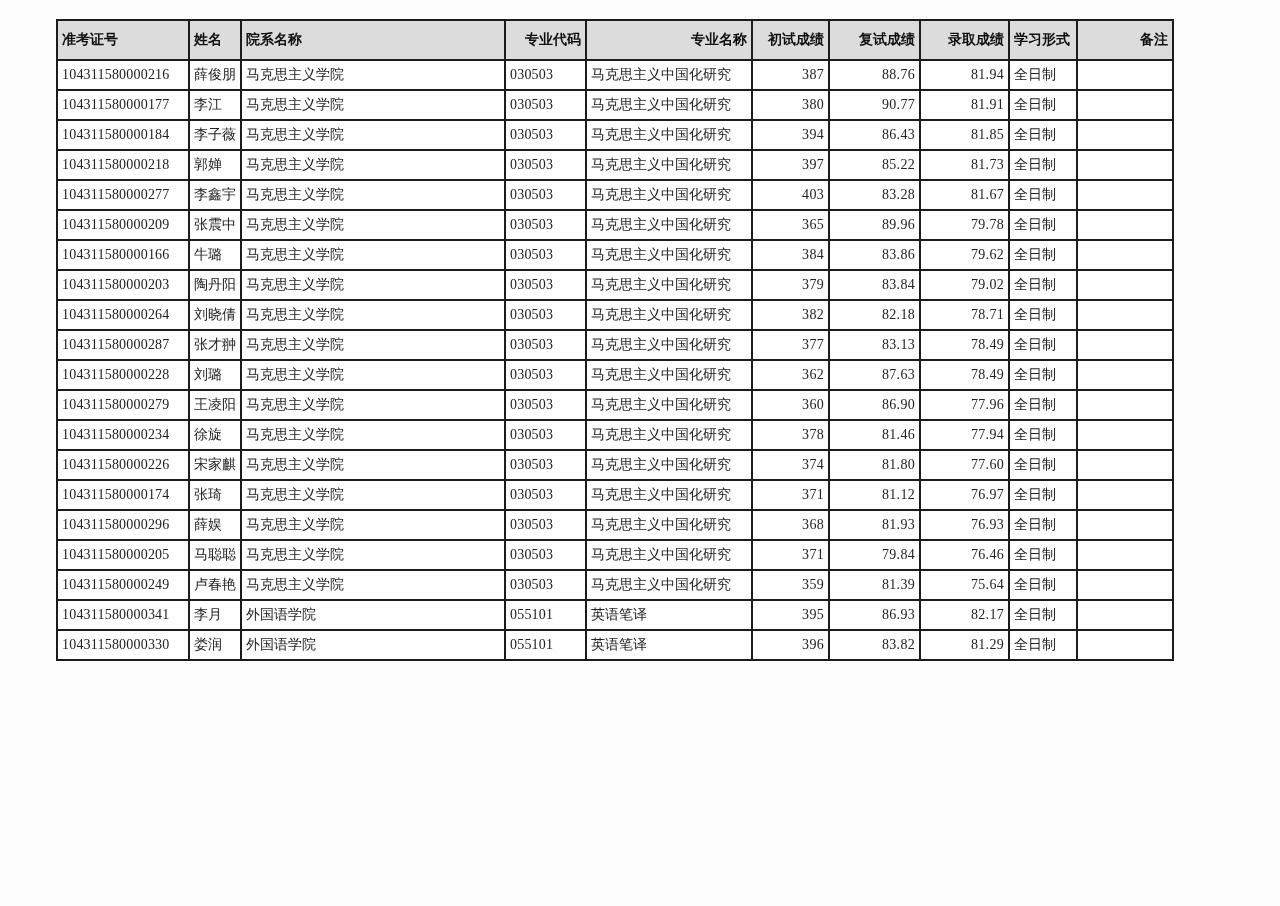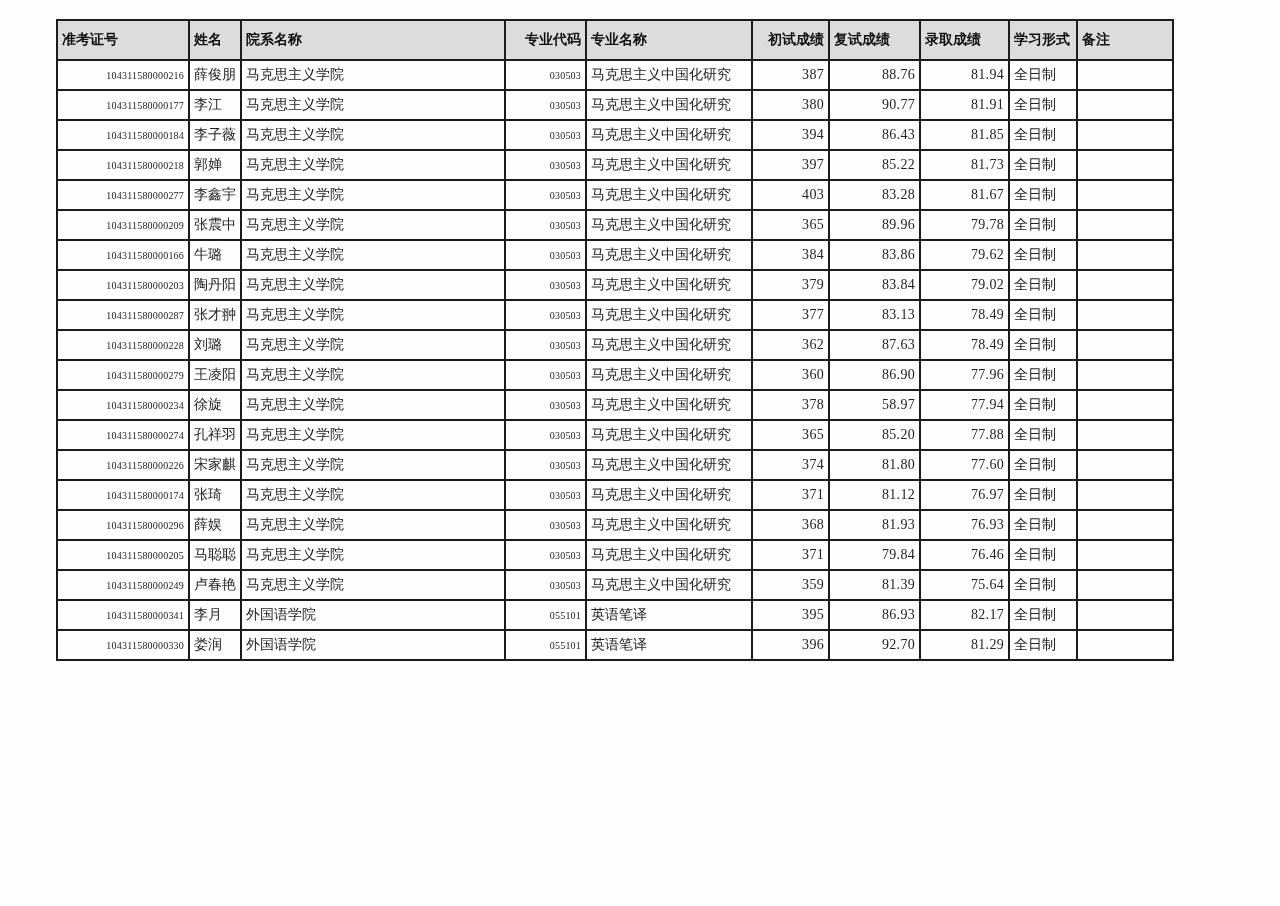--- a/index.html
+++ b/index.html
@@ -38,24 +38,24 @@
     table.admit-table th {
       background: #dcdcdc;
       font-family: "DejaVu Sans", "Liberation Sans", sans-serif;
       font-weight: bold;
       font-size: 14px;
       height: 40px;
       color: #111;
       margin-top: 48px;
     }
     th.left, td.left { text-align: left; }
-    th.center { text-align: left; }
+    th.center { text-align: right; }
     th.right, td.right { text-align: right; }
     td.num { font-family: "Liberation Serif", "DejaVu Serif", serif; font-size: 14px; letter-spacing: 0.3px; }
-    td.id { font-family: "Liberation Serif", "DejaVu Serif", serif; font-size: 10px; letter-spacing: 0.2px; text-align: right; }
+    td.id { font-family: "Liberation Serif", "DejaVu Serif", serif; font-size: 14px; letter-spacing: 0.2px; }
     td { background: #fefefe; }
     col.c-id { width: 132px; }
     col.c-name { width: 52px; }
     col.c-dept { width: 264px; }
     col.c-code { width: 81px; }
     col.c-major { width: 166px; }
     col.c-s1 { width: 77px; }
     col.c-s2 { width: 91px; }
     col.c-s3 { width: 89px; }
     col.c-mode { width: 68px; }
@@ -183,20 +183,32 @@
         <td class="left">马克思主义学院</td>
         <td class="left id">030503</td>
         <td class="left">马克思主义中国化研究</td>
         <td class="right num">379</td>
         <td class="right num">83.84</td>
         <td class="right num">79.02</td>
         <td class="left">全日制</td>
         <td class="left"></td>
       </tr>
         <tr>
+        <td class="left id">104311580000264</td>
+        <td class="left">刘晓倩</td>
+        <td class="left">马克思主义学院</td>
+        <td class="left id">030503</td>
+        <td class="left">马克思主义中国化研究</td>
+        <td class="right num">382</td>
+        <td class="right num">82.18</td>
+        <td class="right num">78.71</td>
+        <td class="left">全日制</td>
+        <td class="left"></td>
+      </tr>
+        <tr>
         <td class="left id">104311580000287</td>
         <td class="left">张才翀</td>
         <td class="left">马克思主义学院</td>
         <td class="left id">030503</td>
         <td class="left">马克思主义中国化研究</td>
         <td class="right num">377</td>
         <td class="right num">83.13</td>
         <td class="right num">78.49</td>
         <td class="left">全日制</td>
         <td class="left"></td>
@@ -225,34 +237,22 @@
         <td class="left">全日制</td>
         <td class="left"></td>
       </tr>
         <tr>
         <td class="left id">104311580000234</td>
         <td class="left">徐旋</td>
         <td class="left">马克思主义学院</td>
         <td class="left id">030503</td>
         <td class="left">马克思主义中国化研究</td>
         <td class="right num">378</td>
-        <td class="right num">58.97</td>
+        <td class="right num">81.46</td>
         <td class="right num">77.94</td>
-        <td class="left">全日制</td>
-        <td class="left"></td>
-      </tr>
-        <tr>
-        <td class="left id">104311580000274</td>
-        <td class="left">孔祥羽</td>
-        <td class="left">马克思主义学院</td>
-        <td class="left id">030503</td>
-        <td class="left">马克思主义中国化研究</td>
-        <td class="right num">365</td>
-        <td class="right num">85.20</td>
-        <td class="right num">77.88</td>
         <td class="left">全日制</td>
         <td class="left"></td>
       </tr>
         <tr>
         <td class="left id">104311580000226</td>
         <td class="left">宋家麒</td>
         <td class="left">马克思主义学院</td>
         <td class="left id">030503</td>
         <td class="left">马克思主义中国化研究</td>
         <td class="right num">374</td>
@@ -321,20 +321,20 @@
         <td class="left">全日制</td>
         <td class="left"></td>
       </tr>
         <tr>
         <td class="left id">104311580000330</td>
         <td class="left">娄润</td>
         <td class="left">外国语学院</td>
         <td class="left id">055101</td>
         <td class="left">英语笔译</td>
         <td class="right num">396</td>
-        <td class="right num">92.70</td>
+        <td class="right num">83.82</td>
         <td class="right num">81.29</td>
         <td class="left">全日制</td>
         <td class="left"></td>
       </tr>
       </tbody>
   </table>
 </div>
 
 </body></html>

